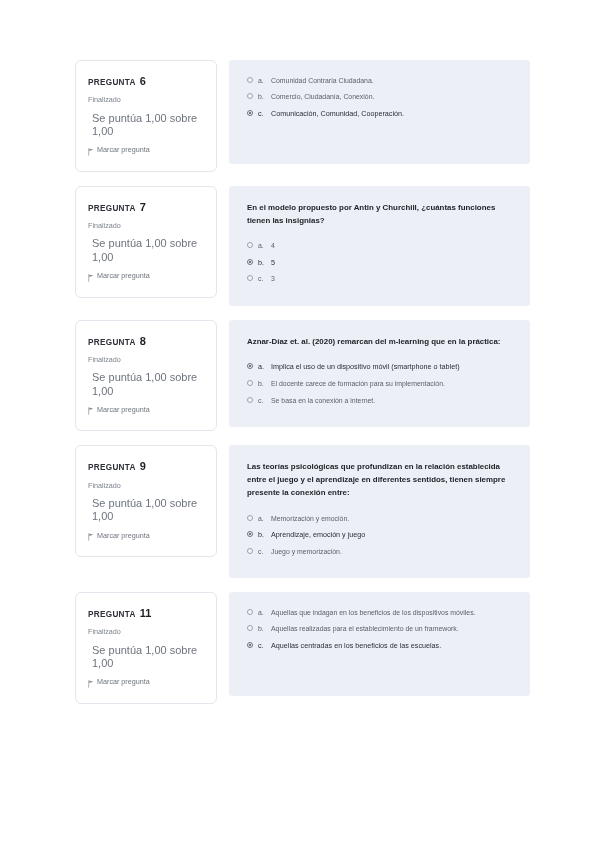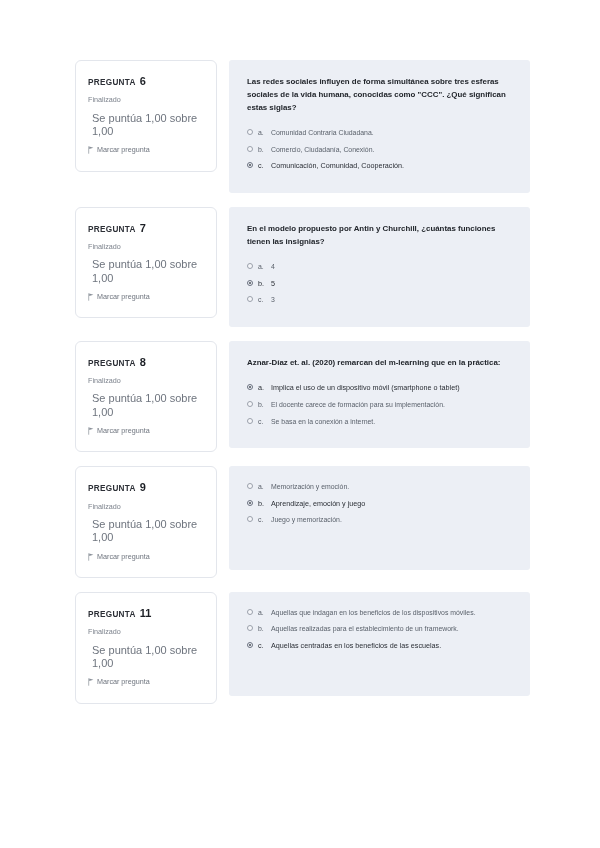--- a/index.html
+++ b/index.html
@@ -72,21 +72,21 @@
   .qinfo-grade {
     font-size: 11px;
     color: #6e747e;
     margin: 0 0 8px 4px;
     line-height: 1.2;
   }
   .qinfo-flag {
     font-size: 7.2px;
     color: #6e747e;
     display: flex;
-    align-items: flex-start;
+    align-items: flex-end;
     gap: 3px;
     line-height: 1.2;
   }
   .flag-icon {
     display: inline-block;
     width: 6px;
     height: 7px;
     position: relative;
     flex: 0 0 6px;
   }
@@ -176,21 +176,20 @@
             <span class="flag-icon">
               <svg viewBox="0 0 6 8" width="6" height="8" aria-hidden="true">
                 <path d="M0.7 0.3 L0.7 7.7" stroke="#8a9099" stroke-width="0.7" fill="none"></path>
                 <path d="M1.2 0.6 L5.4 1.7 L1.2 3.1 Z" fill="#8a9099"></path>
               </svg>
             </span>
             <span>Marcar pregunta</span>
           </div>
         </div>
         <div class="qbody">
-          <p class="qtext">Las redes sociales influyen de forma simultánea sobre tres esferas sociales de la vida humana, conocidas como "CCC". ¿Qué significan estas siglas?</p>
           <ul class="answers">
             <li class="answer">
               <span class="radio"></span>
               <span class="answer-letter">a.</span>
               <span class="answer-text">Comunidad Contraria Ciudadana.</span>
             </li>
             <li class="answer">
               <span class="radio"></span>
               <span class="answer-letter">b.</span>
               <span class="answer-text">Comercio, Ciudadanía, Conexión.</span>
@@ -293,20 +292,21 @@
             <span class="flag-icon">
               <svg viewBox="0 0 6 8" width="6" height="8" aria-hidden="true">
                 <path d="M0.7 0.3 L0.7 7.7" stroke="#8a9099" stroke-width="0.7" fill="none"></path>
                 <path d="M1.2 0.6 L5.4 1.7 L1.2 3.1 Z" fill="#8a9099"></path>
               </svg>
             </span>
             <span>Marcar pregunta</span>
           </div>
         </div>
         <div class="qbody">
+          <p class="qtext">Las teorías psicológicas que profundizan en la relación establecida entre el juego y el aprendizaje en diferentes sentidos, tienen siempre presente la conexión entre:</p>
           <ul class="answers">
             <li class="answer">
               <span class="radio"></span>
               <span class="answer-letter">a.</span>
               <span class="answer-text">Memorización y emoción.</span>
             </li>
             <li class="answer selected">
               <span class="radio checked"></span>
               <span class="answer-letter">b.</span>
               <span class="answer-text">Aprendizaje, emoción y juego</span>

